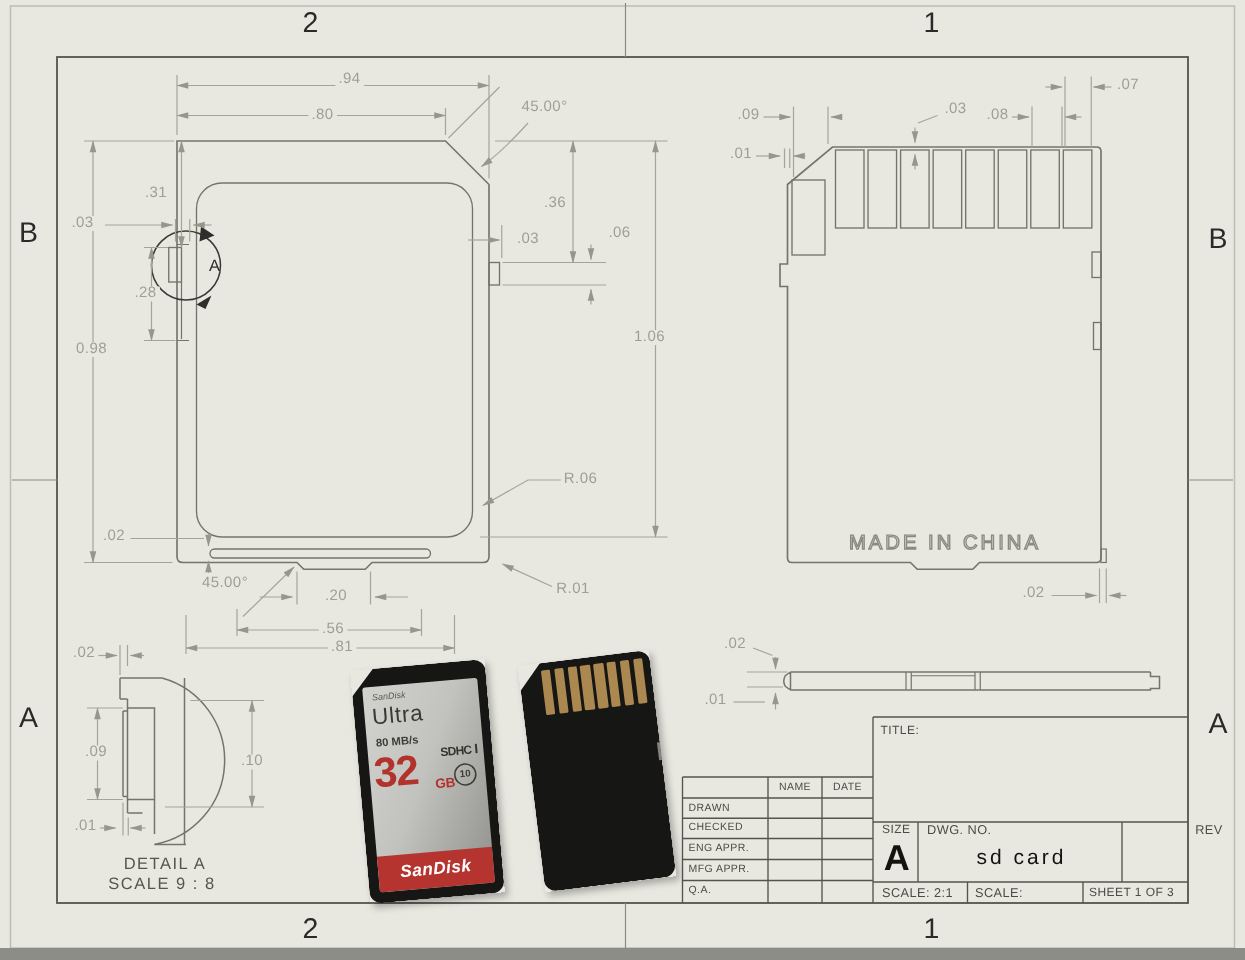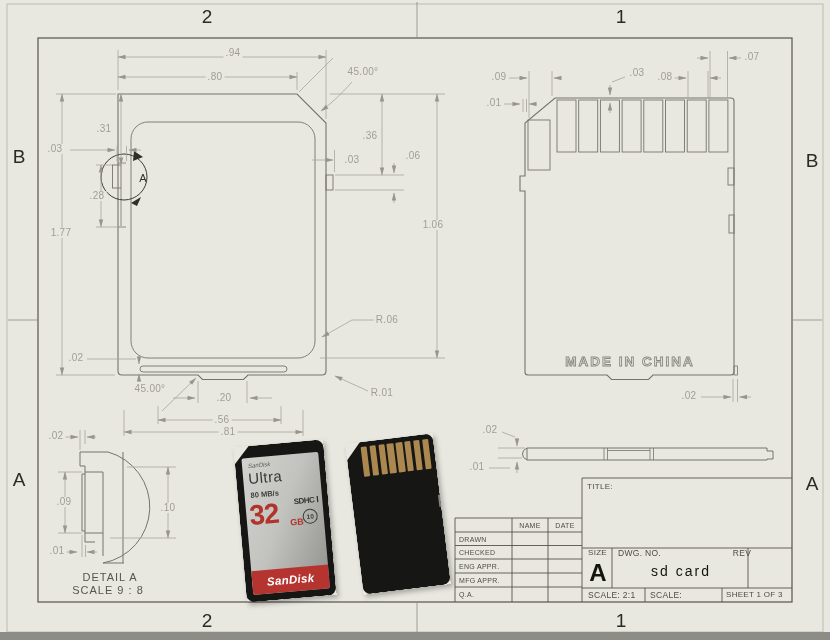--- a/index.html
+++ b/index.html
@@ -10,21 +10,21 @@
      background:#e9e8e0;padding:0 2px;white-space:nowrap;line-height:1;letter-spacing:.3px;}
   .z{position:absolute;transform:translate(-50%,-50%);font-size:19px;font-weight:300;
      color:#2a2a28;line-height:1;}
   .lbl{position:absolute;transform:translate(-50%,-50%);font-size:11px;color:#55554d;
      letter-spacing:1px;white-space:nowrap;line-height:1;}
   .tb{position:absolute;transform:translateY(-50%);font-size:7px;color:#4c4b45;
      white-space:nowrap;line-height:1;letter-spacing:.3px;}
   .tbc{position:absolute;transform:translate(-50%,-50%);font-size:7px;color:#4c4b45;
      white-space:nowrap;line-height:1;letter-spacing:.3px;}
   .mark-a{position:absolute;transform:translate(-50%,-50%);font-size:11px;color:#2e2e2a;line-height:1;}
-  .made{position:absolute;transform:translate(-50%,-50%);font-size:13.5px;font-weight:700;
+  .made{position:absolute;transform:translate(-50%,-50%);font-size:13.5px;font-weight:400;
      letter-spacing:2px;color:#8d8d82;-webkit-text-fill-color:#e7e6de;
      -webkit-text-stroke:0.9px #8a8a80;white-space:nowrap;line-height:1;}
   .strip{position:absolute;left:0;top:632px;width:830px;height:8px;background:#8d8d87;}
   
   .card{position:absolute;box-shadow:2px 3px 5px rgba(0,0,0,.28);}
   #frontcard{left:240px;top:443px;width:90px;height:156px;transform:rotate(-5deg);}
   #backcard{left:354px;top:438px;width:88px;height:152px;transform:rotate(-7deg);}
   .cardbody{position:absolute;inset:0;background:#161615;border-radius:8px;
      clip-path:polygon(17% 0,100% 0,100% 100%,0 100%,0 11%);}
   .flabel{position:absolute;left:7px;right:6px;top:12px;bottom:7px;border-radius:2px;
@@ -202,21 +202,21 @@
   <span class="z" style="left:19px;top:479px">A</span>
   <span class="z" style="left:812px;top:160px">B</span>
   <span class="z" style="left:812px;top:483px">A</span>
 
   <span class="d" style="left:233px;top:53px">.94</span>
   <span class="d" style="left:215px;top:77px">.80</span>
   <span class="d" style="left:363px;top:72px">45.00°</span>
   <span class="d" style="left:104px;top:129px">.31</span>
   <span class="d" style="left:55px;top:149px">.03</span>
   <span class="d" style="left:97px;top:196px">.28</span>
-  <span class="d" style="left:61px;top:233px">1.77</span>
+  <span class="d" style="left:61px;top:233px">0.98</span>
   <span class="d" style="left:76px;top:358px">.02</span>
   <span class="d" style="left:150px;top:389px">45.00°</span>
   <span class="d" style="left:224px;top:398px">.20</span>
   <span class="d" style="left:222px;top:420px">.56</span>
   <span class="d" style="left:228px;top:432px">.81</span>
   <span class="d" style="left:382px;top:393px">R.01</span>
   <span class="d" style="left:370px;top:136px">.36</span>
   <span class="d" style="left:352px;top:160px">.03</span>
   <span class="d" style="left:413px;top:156px">.06</span>
   <span class="d" style="left:433px;top:225px">1.06</span>
@@ -244,21 +244,21 @@
   <span class="tb" style="left:587px;top:487px;font-size:8px">TITLE:</span>
   <span class="tbc" style="left:530px;top:525px">NAME</span>
   <span class="tbc" style="left:565px;top:525px">DATE</span>
   <span class="tb" style="left:459px;top:539px">DRAWN</span>
   <span class="tb" style="left:459px;top:552px">CHECKED</span>
   <span class="tb" style="left:459px;top:566px">ENG APPR.</span>
   <span class="tb" style="left:459px;top:580px">MFG APPR.</span>
   <span class="tb" style="left:459px;top:594px">Q.A.</span>
   <span class="tb" style="left:588px;top:553px;font-size:8px">SIZE</span>
   <span class="tb" style="left:618px;top:553px;font-size:8.5px">DWG. NO.</span>
-  <span class="tbc" style="left:742px;top:553px;font-size:8.5px">REV</span>
+  <span class="tbc" style="left:806px;top:553px;font-size:8.5px">REV</span>
   <span class="tbc" style="left:598px;top:573px;font-size:24px;font-weight:600;color:#14140f">A</span>
   <span class="tbc" style="left:681px;top:571px;font-size:14px;letter-spacing:2px;color:#14140f">sd card</span>
   <span class="tb" style="left:588px;top:595px;font-size:8.5px">SCALE: 2:1</span>
   <span class="tb" style="left:650px;top:595px;font-size:8.5px">SCALE:</span>
   <span class="tb" style="left:726px;top:595px;font-size:8px">SHEET 1 OF 3</span>
 
   <div class="card" id="frontcard">
     <div class="cardbody">
       <div class="flabel">
         <span class="fl-brand">SanDisk</span>

